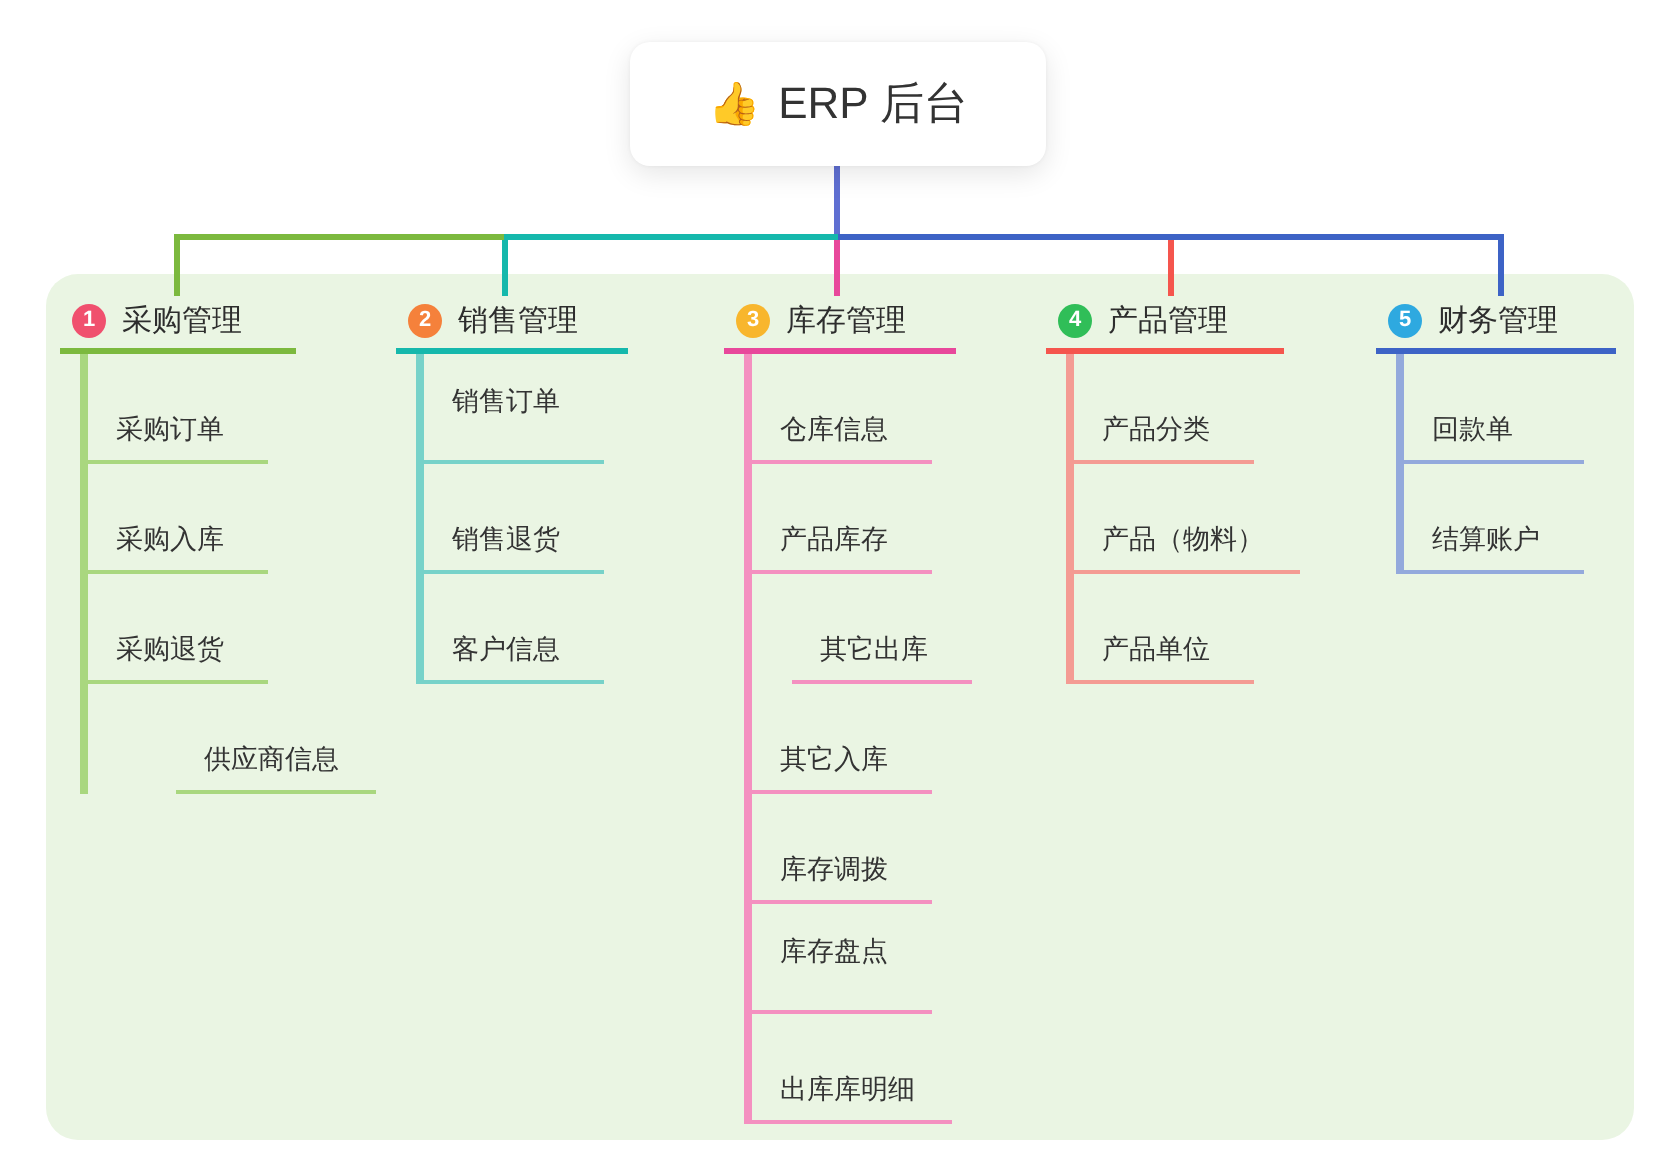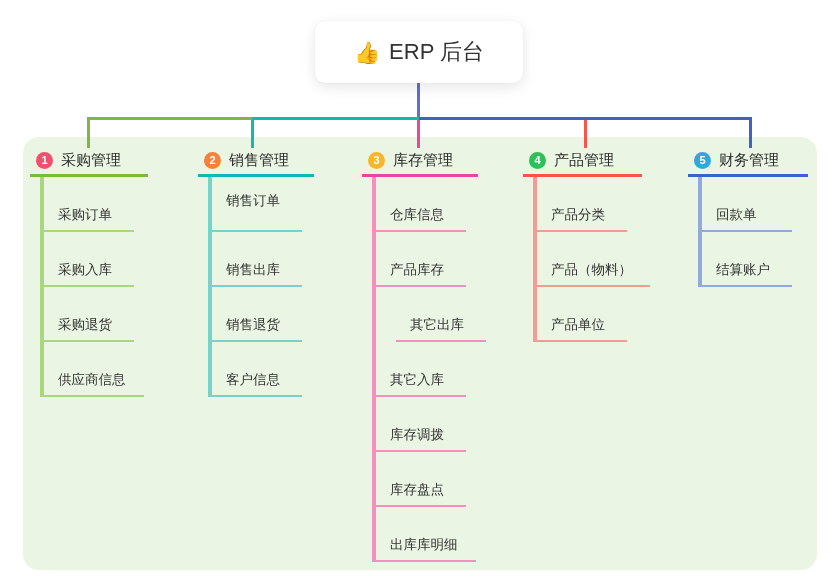--- a/index.html
+++ b/index.html
@@ -69,36 +69,33 @@
       <div class="children" style="border-left-color: rgb(169, 215, 127);">
         <div class="child" style="border-bottom-color: rgb(169, 215, 127);">
           <span>采购订单</span>
         </div>
         <div class="child" style="border-bottom-color: rgb(169, 215, 127);">
           <span>采购入库</span>
         </div>
         <div class="child" style="border-bottom-color: rgb(169, 215, 127);">
           <span>采购退货</span>
         </div>
-        <div class="child" style="border-bottom-color: rgb(169, 215, 127);">
+        <div class="child" style="border-bottom-color: rgb(169, 215, 127); margin-left: 44px;">
           <span>供应商信息</span>
         </div>
       </div>
     </div>
     <div class="branch" style="left: 198px;">
       <div class="branch-title" style="border-bottom-color: rgb(21, 184, 172); min-width: 116px;">
         <div class="badge" style="background: rgb(245, 129, 59);">2</div>
         <span>销售管理</span>
       </div>
       <div class="children" style="border-left-color: rgb(119, 210, 201);">
         <div class="child" style="border-bottom-color: rgb(119, 210, 201); align-items: center;">
           <span>销售订单</span>
-        </div>
-        <div class="child" style="border-bottom-color: rgb(119, 210, 201);">
-          <span>销售出库</span>
         </div>
         <div class="child" style="border-bottom-color: rgb(119, 210, 201);">
           <span>销售退货</span>
         </div>
         <div class="child" style="border-bottom-color: rgb(119, 210, 201);">
           <span>客户信息</span>
         </div>
       </div>
     </div>
     <div class="branch" style="left: 362px;">
@@ -115,21 +112,21 @@
         </div>
         <div class="child" style="border-bottom-color: rgb(244, 144, 192); margin-left: 20px;">
           <span>其它出库</span>
         </div>
         <div class="child" style="border-bottom-color: rgb(244, 144, 192);">
           <span>其它入库</span>
         </div>
         <div class="child" style="border-bottom-color: rgb(244, 144, 192);">
           <span>库存调拨</span>
         </div>
-        <div class="child" style="border-bottom-color: rgb(244, 144, 192);">
+        <div class="child" style="border-bottom-color: rgb(244, 144, 192); align-items: center;">
           <span>库存盘点</span>
         </div>
         <div class="child" style="border-bottom-color: rgb(244, 144, 192);">
           <span>出库库明细</span>
         </div>
       </div>
     </div>
     <div class="branch" style="left: 523px;">
       <div class="branch-title" style="border-bottom-color: rgb(245, 85, 77); min-width: 119px;">
         <div class="badge" style="background: rgb(48, 190, 88);">4</div>

